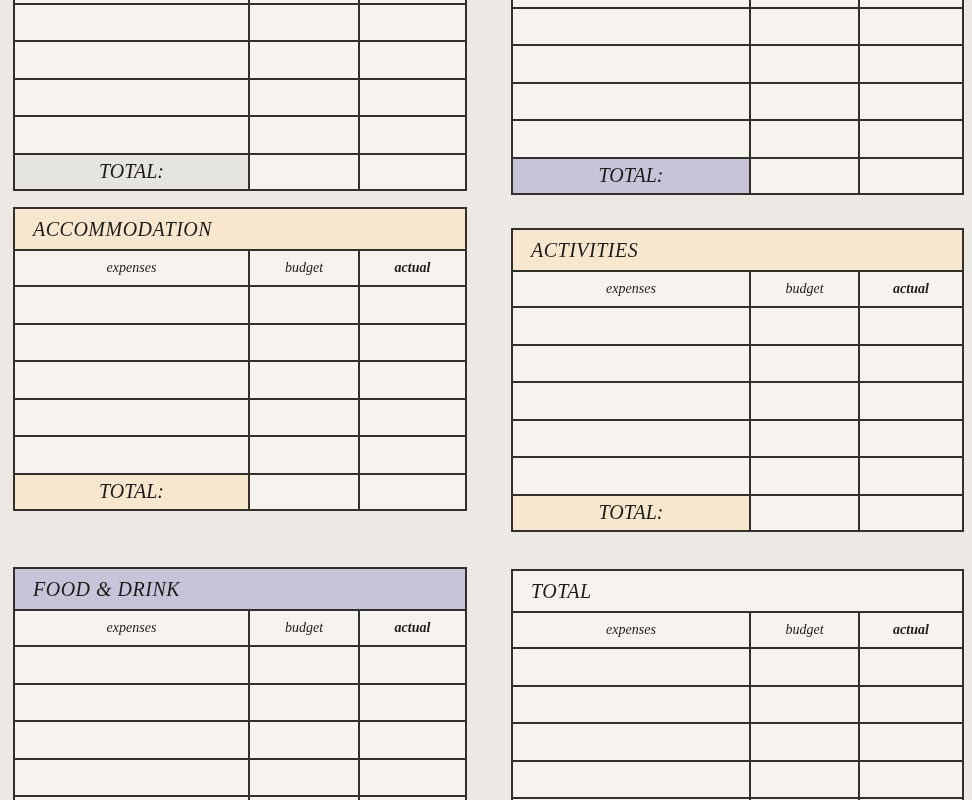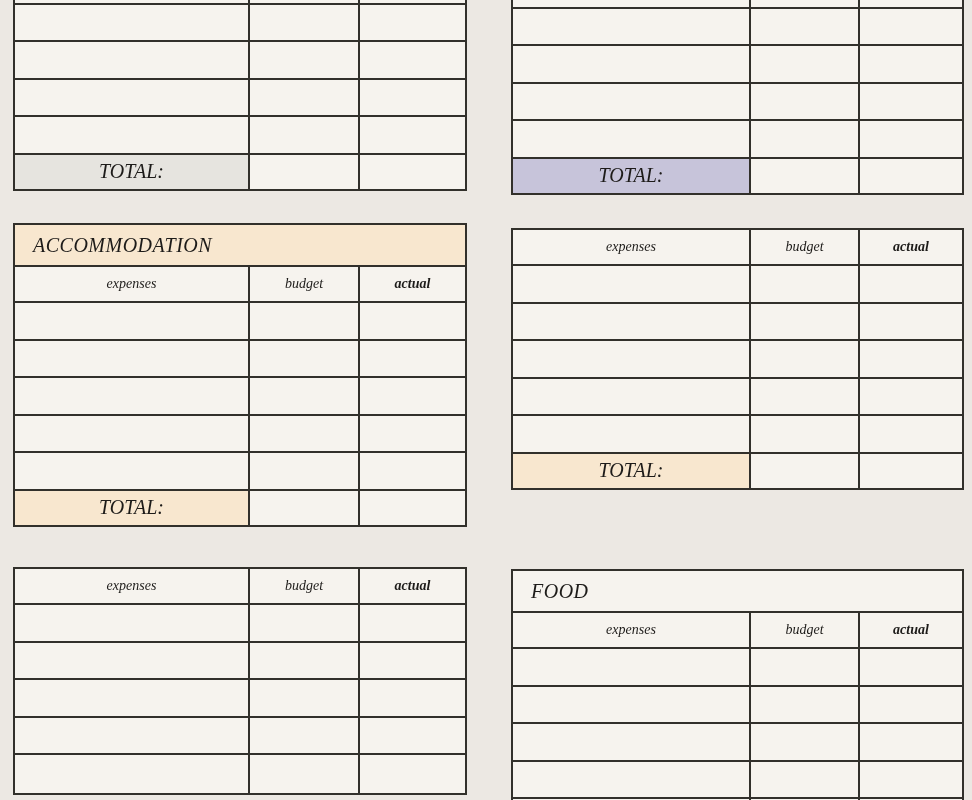--- a/index.html
+++ b/index.html
@@ -122,21 +122,21 @@
       <div class="cell c2"></div>
       <div class="cell c3"></div>
     </div>
     <div class="row total-row">
       <div class="cell c1 total-cell fill-lav">TOTAL:</div>
       <div class="cell c2"></div>
       <div class="cell c3"></div>
     </div>
   </div>
 
-  <div class="tbl left" style="top:223px;">
+  <div class="tbl left" style="top:207px;">
     <div class="row title-row fill-peach">
       <div class="title">ACCOMMODATION</div>
     </div>
     <div class="row colhdr-row">
       <div class="cell c1 colhdr">expenses</div>
       <div class="cell c2 colhdr">budget</div>
       <div class="cell c3 colhdr">actual</div>
     </div>
     <div class="row body-row">
       <div class="cell c1"></div>
@@ -164,20 +164,23 @@
       <div class="cell c3"></div>
     </div>
     <div class="row total-row">
       <div class="cell c1 total-cell fill-peach">TOTAL:</div>
       <div class="cell c2"></div>
       <div class="cell c3"></div>
     </div>
   </div>
 
   <div class="tbl right" style="top:228px;">
+    <div class="row title-row fill-peach">
+      <div class="title">ACTIVITIES</div>
+    </div>
     <div class="row colhdr-row">
       <div class="cell c1 colhdr">expenses</div>
       <div class="cell c2 colhdr">budget</div>
       <div class="cell c3 colhdr">actual</div>
     </div>
     <div class="row body-row">
       <div class="cell c1"></div>
       <div class="cell c2"></div>
       <div class="cell c3"></div>
     </div>
@@ -202,20 +205,23 @@
       <div class="cell c3"></div>
     </div>
     <div class="row total-row">
       <div class="cell c1 total-cell fill-peach">TOTAL:</div>
       <div class="cell c2"></div>
       <div class="cell c3"></div>
     </div>
   </div>
 
   <div class="tbl left" style="top:567px;">
+    <div class="row title-row fill-lav">
+      <div class="title">FOOD &amp; DRINK</div>
+    </div>
     <div class="row colhdr-row">
       <div class="cell c1 colhdr">expenses</div>
       <div class="cell c2 colhdr">budget</div>
       <div class="cell c3 colhdr">actual</div>
     </div>
     <div class="row body-row">
       <div class="cell c1"></div>
       <div class="cell c2"></div>
       <div class="cell c3"></div>
     </div>
@@ -237,21 +243,21 @@
     <div class="row body-row">
       <div class="cell c1"></div>
       <div class="cell c2"></div>
       <div class="cell c3"></div>
     </div>
 
   </div>
 
   <div class="tbl right" style="top:569px;">
     <div class="row title-row">
-      <div class="title">FOOD</div>
+      <div class="title">TOTAL</div>
     </div>
     <div class="row colhdr-row">
       <div class="cell c1 colhdr">expenses</div>
       <div class="cell c2 colhdr">budget</div>
       <div class="cell c3 colhdr">actual</div>
     </div>
     <div class="row body-row">
       <div class="cell c1"></div>
       <div class="cell c2"></div>
       <div class="cell c3"></div>

